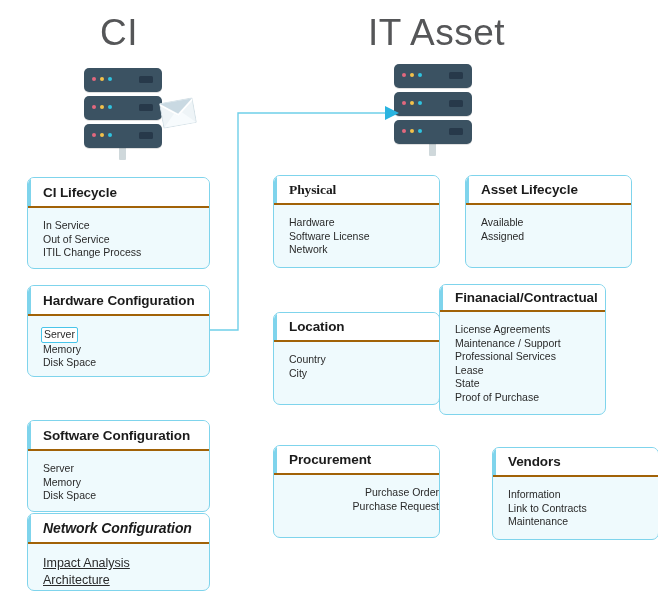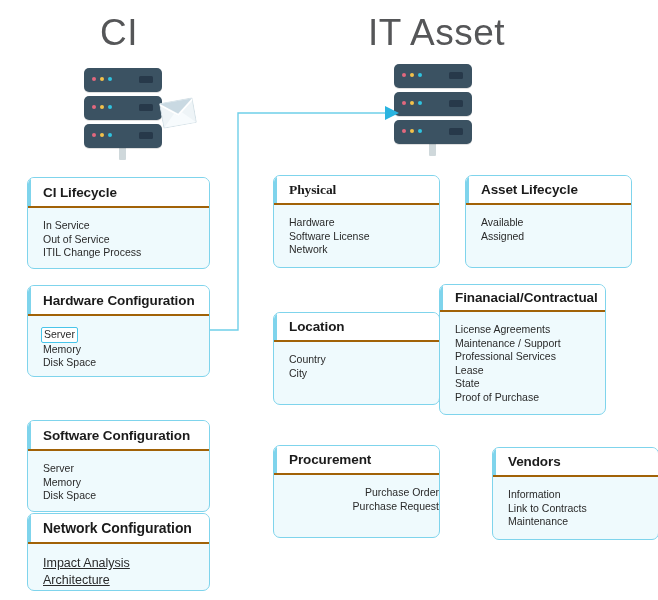--- a/index.html
+++ b/index.html
@@ -272,21 +272,21 @@
     <span class="card-title">Software Configuration</span>
   </div>
   <div class="card-body">
     <div class="card-item">Server</div>
     <div class="card-item">Memory</div>
     <div class="card-item">Disk Space</div>
   </div>
 </div>
 
 <div class="card big-body" id="card-network-configuration" style="left:27px; top:513px; width:183px; height:78px;">
-  <div class="card-head" style="height:30px;">
+  <div class="card-head" style="height:30px;font-style:italic;">
     <span class="card-title">Network Configuration</span>
   </div>
   <div class="card-body">
     <div class="card-item">Impact Analysis</div>
     <div class="card-item">Architecture</div>
   </div>
 </div>
 
 <div class="card" id="card-physical" style="left:273px; top:175px; width:167px; height:93px;">
   <div class="card-head" style="height:29px;font-family:Liberation Serif, serif;">

